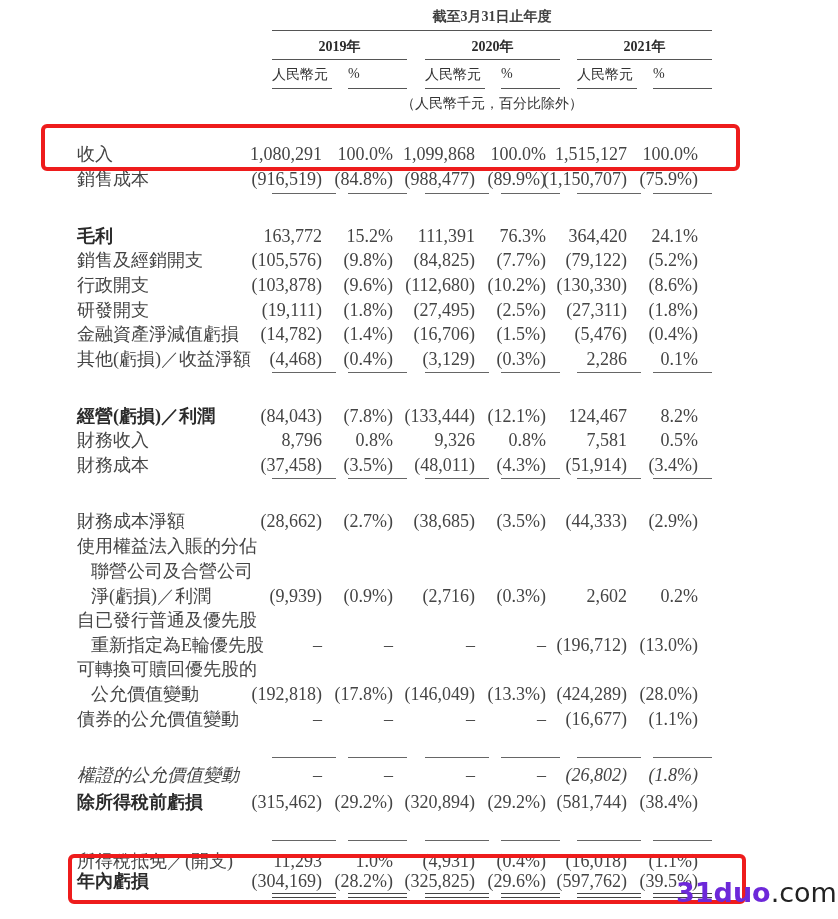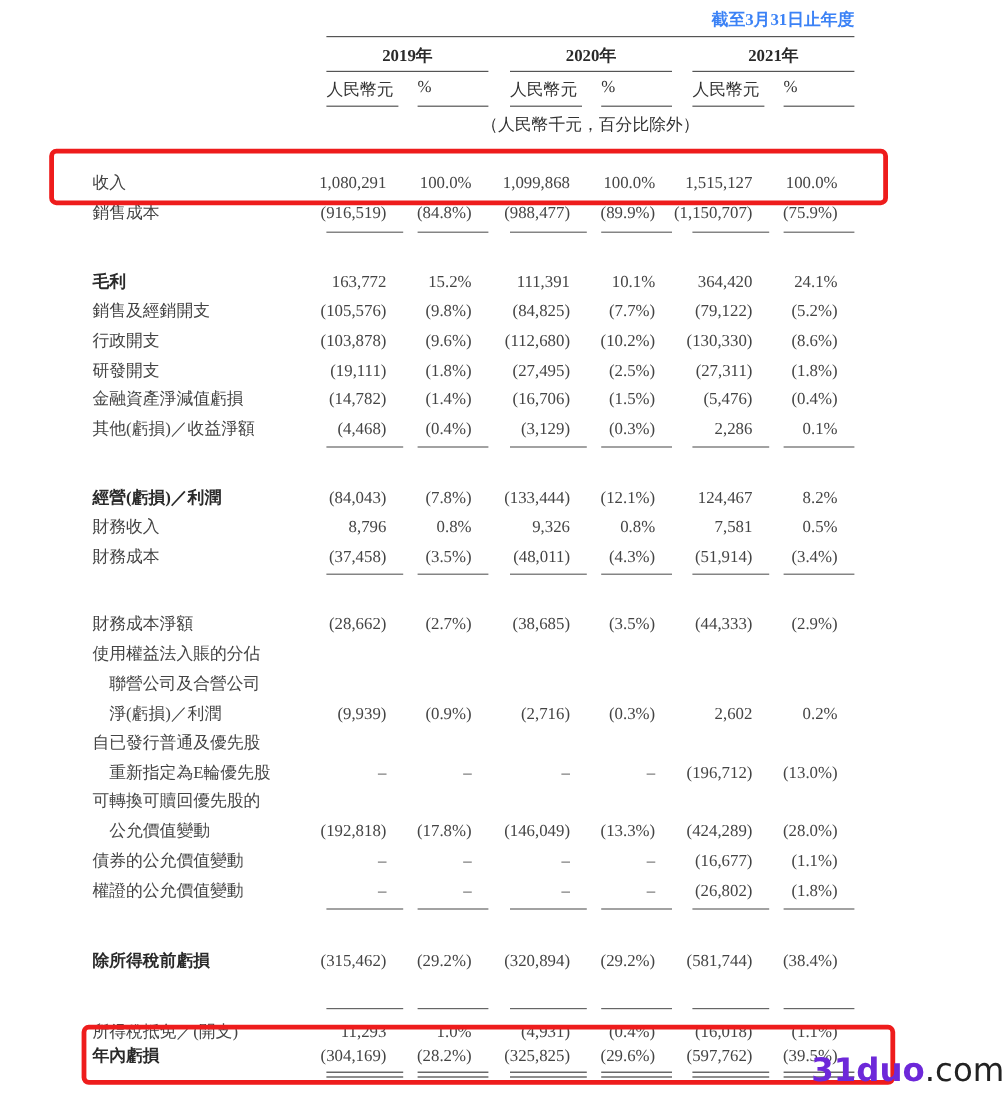--- a/index.html
+++ b/index.html
@@ -3,37 +3,37 @@
 <meta charset="utf-8">
 <style>
   html, body { margin: 0; padding: 0; background: #ffffff; }
   body {
     width: 838px; height: 919px; position: relative; overflow: hidden;
     font-family: "Liberation Serif", "DejaVu Serif", serif;
     color: #3a3a3a;
   }
   .abs { position: absolute; }
   .hdr-title {
-    left: 272px; width: 440px; top: 8px; text-align: right;
-    font-size: 14px; font-weight: bold; color: #3b82f6;
+    left: 272px; width: 440px; top: 8px; text-align: center;
+    font-size: 14px; font-weight: bold; color: #404040;
   }
   .rule { position: absolute; height: 0; border-top: 1.4px solid #555; }
   .year {
     position: absolute; top: 38px; font-size: 14px; font-weight: bold;
     text-align: center; color: #2a2a2a;
   }
   .subhdr {
     position: absolute; top: 66px; font-size: 14px; text-align: left; color: #333;
   }
   .unit-note {
     left: 272px; width: 440px; top: 95px; text-align: center; font-size: 14px; color: #333;
   }
   .row {
     position: absolute; left: 0; width: 824px; height: 22px;
-    font-size: 14px; line-height: 22px;
+    font-size: 18px; line-height: 22px;
   }
   .label { position: absolute; left: 77px; white-space: nowrap; color: #444; }
   .label.indent { left: 91px; }
   .label.bold { font-weight: bold; color: #2a2a2a; }
   .cell {
     position: absolute; text-align: right; white-space: nowrap; color: #444;
   }
   .c0 { right: 502px; }  
   .c1 { right: 431px; }  
   .c2 { right: 349px; }  
@@ -106,21 +106,21 @@
 <div class="uline" style="left:425px;width:64px;top:193px;"></div>
 <div class="uline" style="left:501px;width:59px;top:193px;"></div>
 <div class="uline" style="left:577px;width:64px;top:193px;"></div>
 <div class="uline" style="left:653px;width:59px;top:193px;"></div>
 
 <div class="row" style="top:225px;">
   <span class="label bold">毛利</span>
   <span class="cell c0">163,772</span>
   <span class="cell c1">15.2%</span>
   <span class="cell c2">111,391</span>
-  <span class="cell c3">10.1%</span>
+  <span class="cell c3">76.3%</span>
   <span class="cell c4">364,420</span>
   <span class="cell c5">24.1%</span>
 </div>
 <div class="row" style="top:249px;">
   <span class="label">銷售及經銷開支</span>
   <span class="cell c0">(105,576)</span>
   <span class="cell c1">(9.8%)</span>
   <span class="cell c2">(84,825)</span>
   <span class="cell c3">(7.7%)</span>
   <span class="cell c4">(79,122)</span>
@@ -253,21 +253,21 @@
 </div>
 <div class="row" style="top:708px;font-family:Liberation Serif, serif;">
   <span class="label">債券的公允價值變動</span>
   <span class="cell c0">–</span>
   <span class="cell c1">–</span>
   <span class="cell c2">–</span>
   <span class="cell c3">–</span>
   <span class="cell c4">(16,677)</span>
   <span class="cell c5">(1.1%)</span>
 </div>
-<div class="row" style="top:733px;">
+<div class="row" style="top:764px;font-style:italic;">
   <span class="label">權證的公允價值變動</span>
   <span class="cell c0">–</span>
   <span class="cell c1">–</span>
   <span class="cell c2">–</span>
   <span class="cell c3">–</span>
   <span class="cell c4">(26,802)</span>
   <span class="cell c5">(1.8%)</span>
 </div>
 <div class="uline" style="left:272px;width:64px;top:757px;"></div>
 <div class="uline" style="left:348px;width:59px;top:757px;"></div>

